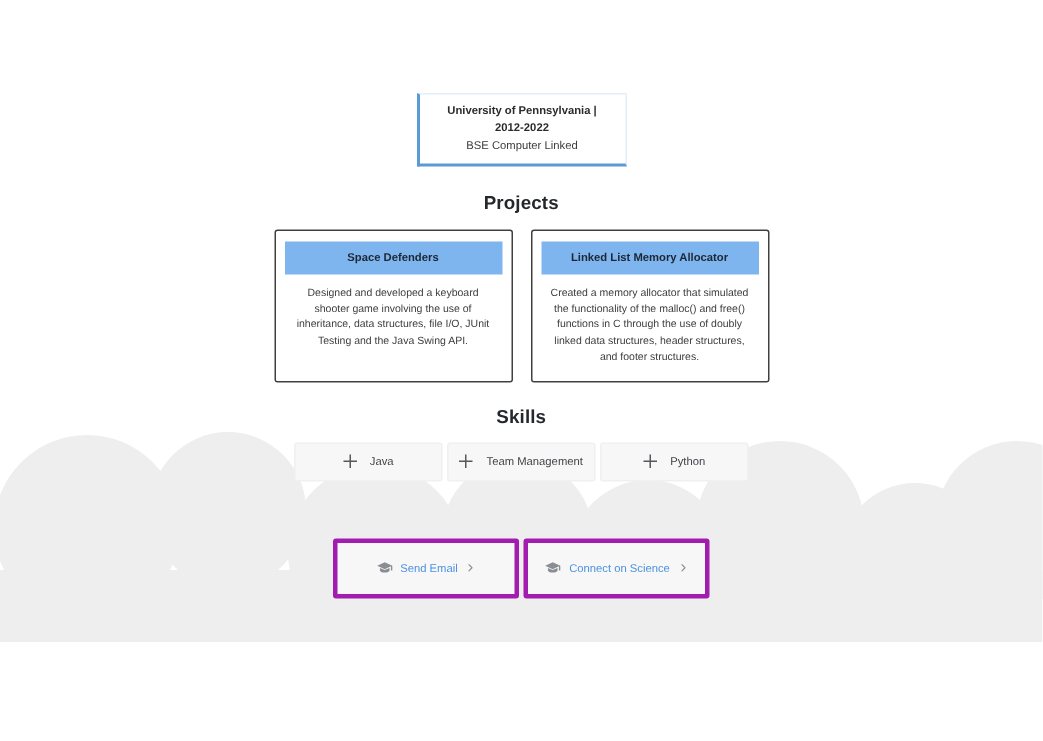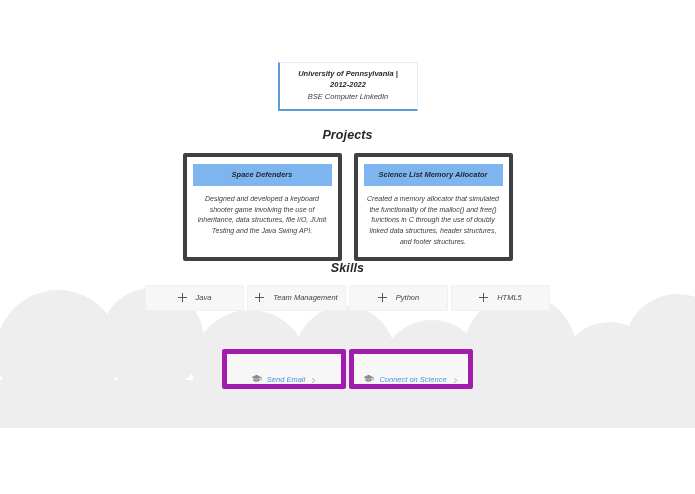--- a/index.html
+++ b/index.html
@@ -35,21 +35,20 @@
     height: 428px;
     pointer-events: none;
     z-index: 0;
   }
 
   
   #content {
     position: relative;
     z-index: 2;
     width: 695px;
-    font-style: italic;
   }
 
   
   .edu-wrap {
     display: flex;
     justify-content: center;
     padding-top: 62px;
   }
   .edu-card {
     width: 140px;
@@ -78,33 +77,33 @@
 
   
   .section-heading {
     text-align: center;
     font-size: 12.5px;
     font-weight: bold;
     color: #25282b;
     letter-spacing: 0.1px;
   }
   #projects-heading { margin-top: 17px; }
-  #skills-heading   { }
+  #skills-heading   { margin-top: 16px; }
 
   
   .projects-row {
     display: flex;
     justify-content: center;
     gap: 12px;
     margin-top: 11px;
   }
   .project-card {
     width: 159px;
     background: #ffffff;
-    border: 4px solid #404040;
+    border: 1px solid #404040;
     border-radius: 2px;
     padding: 7px 6px 9px 6px;
     box-sizing: border-box;
   }
   .project-title {
     background: #7eb5ee;
     color: #1d2733;
     font-size: 7.5px;
     font-weight: bold;
     text-align: center;
@@ -168,24 +167,24 @@
   .contact-row {
     display: flex;
     justify-content: center;
     gap: 3px;
     margin-top: 38px;
   }
   .contact-card {
     width: 124px;
     height: 40px;
     background: #f7f7f7;
-    border: 5px solid #a21caf;
+    border: 3px solid #a21caf;
     border-radius: 2px;
     display: flex;
-    align-items: flex-end;
+    align-items: center;
     justify-content: center;
     gap: 5px;
     box-sizing: border-box;
   }
   .cap-icon {
     width: 11px;
     height: 11px;
     flex: 0 0 auto;
   }
   .contact-label {
@@ -217,56 +216,52 @@
       <rect x="0" y="380" width="695" height="48"></rect>
     </g>
   </svg>
 
   <div id="content">
 
     <div class="edu-wrap">
       <div class="edu-card">
         <div class="edu-line1">University of Pennsylvania |</div>
         <div class="edu-line1">2012-2022</div>
-        <div class="edu-line2">BSE Computer LinkedIn</div>
+        <div class="edu-line2">BSE Computer Linked</div>
       </div>
     </div>
 
     <div class="section-heading" id="projects-heading">Projects</div>
 
     <div class="projects-row">
       <div class="project-card">
         <div class="project-title">Space Defenders</div>
         <div class="project-desc">Designed and developed a keyboard shooter game involving the use of inheritance, data structures, file I/O, JUnit Testing and the Java Swing API.</div>
       </div>
       <div class="project-card">
-        <div class="project-title">Science List Memory Allocator</div>
+        <div class="project-title">Linked List Memory Allocator</div>
         <div class="project-desc">Created a memory allocator that simulated the functionality of the malloc() and free() functions in C through the use of doubly linked data structures, header structures, and footer structures.</div>
       </div>
     </div>
 
     <div class="section-heading" id="skills-heading">Skills</div>
 
     <div class="skills-row">
       <div class="skill-chip">
         <span class="plus-icon"></span>
         <span class="skill-label">Java</span>
       </div>
       <div class="skill-chip">
         <span class="plus-icon"></span>
         <span class="skill-label">Team Management</span>
       </div>
       <div class="skill-chip">
         <span class="plus-icon"></span>
         <span class="skill-label">Python</span>
       </div>
-      <div class="skill-chip">
-        <span class="plus-icon"></span>
-        <span class="skill-label">HTML5</span>
-      </div>
     </div>
 
     <div class="contact-row">
 
       <div class="contact-card">
         <svg class="cap-icon" viewBox="0 0 24 24">
           <path fill="#8a8d91" d="M12 4 1 9l11 5 9-4.09V16h2V9L12 4z"></path>
           <path fill="#8a8d91" d="M5 12.2V16c0 1.66 3.13 3 7 3s7-1.34 7-3v-3.8l-7 3.18-7-3.18z"></path>
         </svg>
         <span class="contact-label">Send Email</span>

